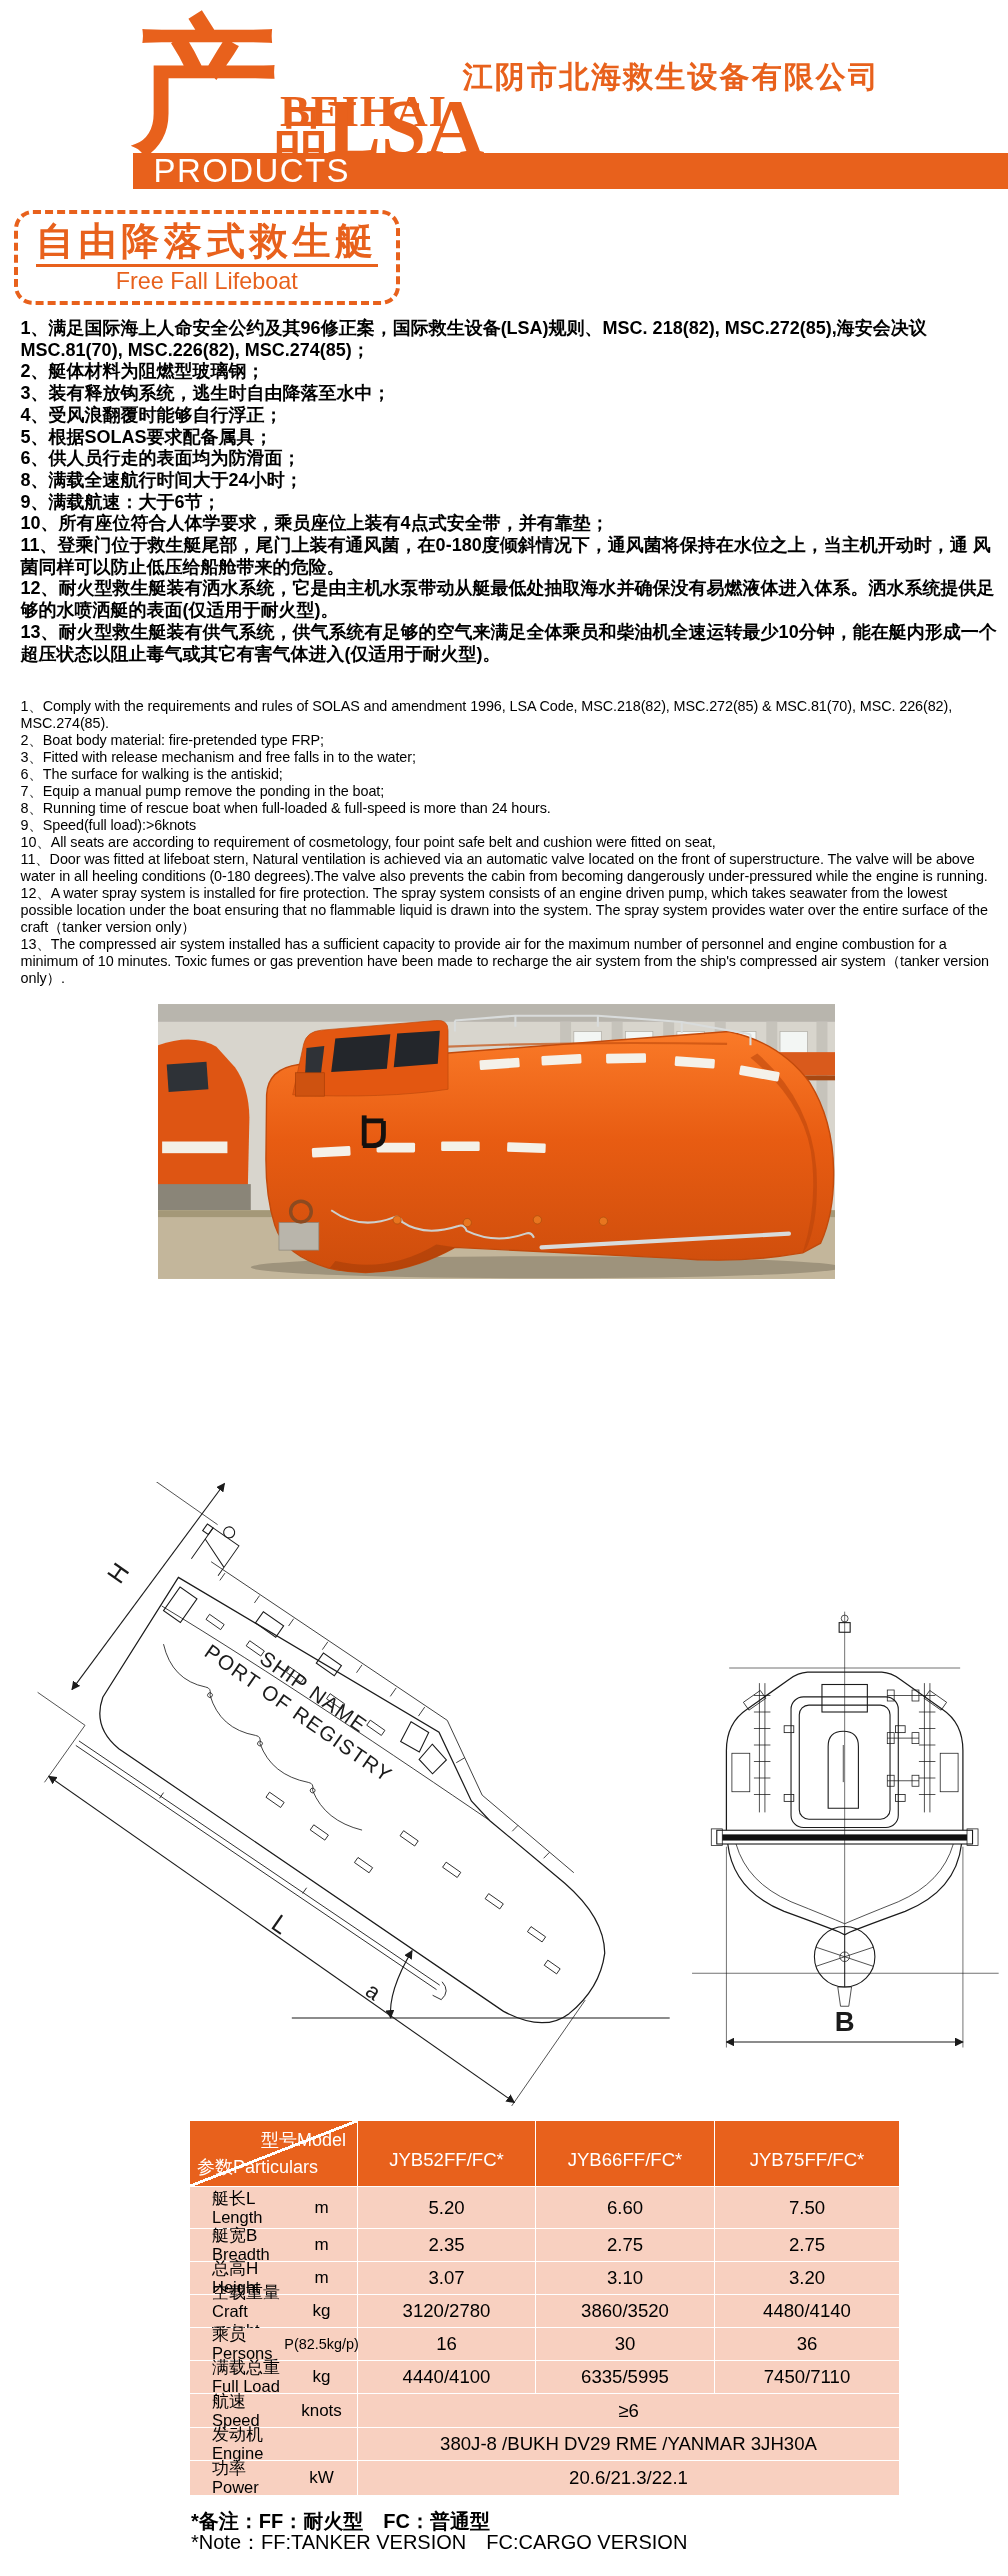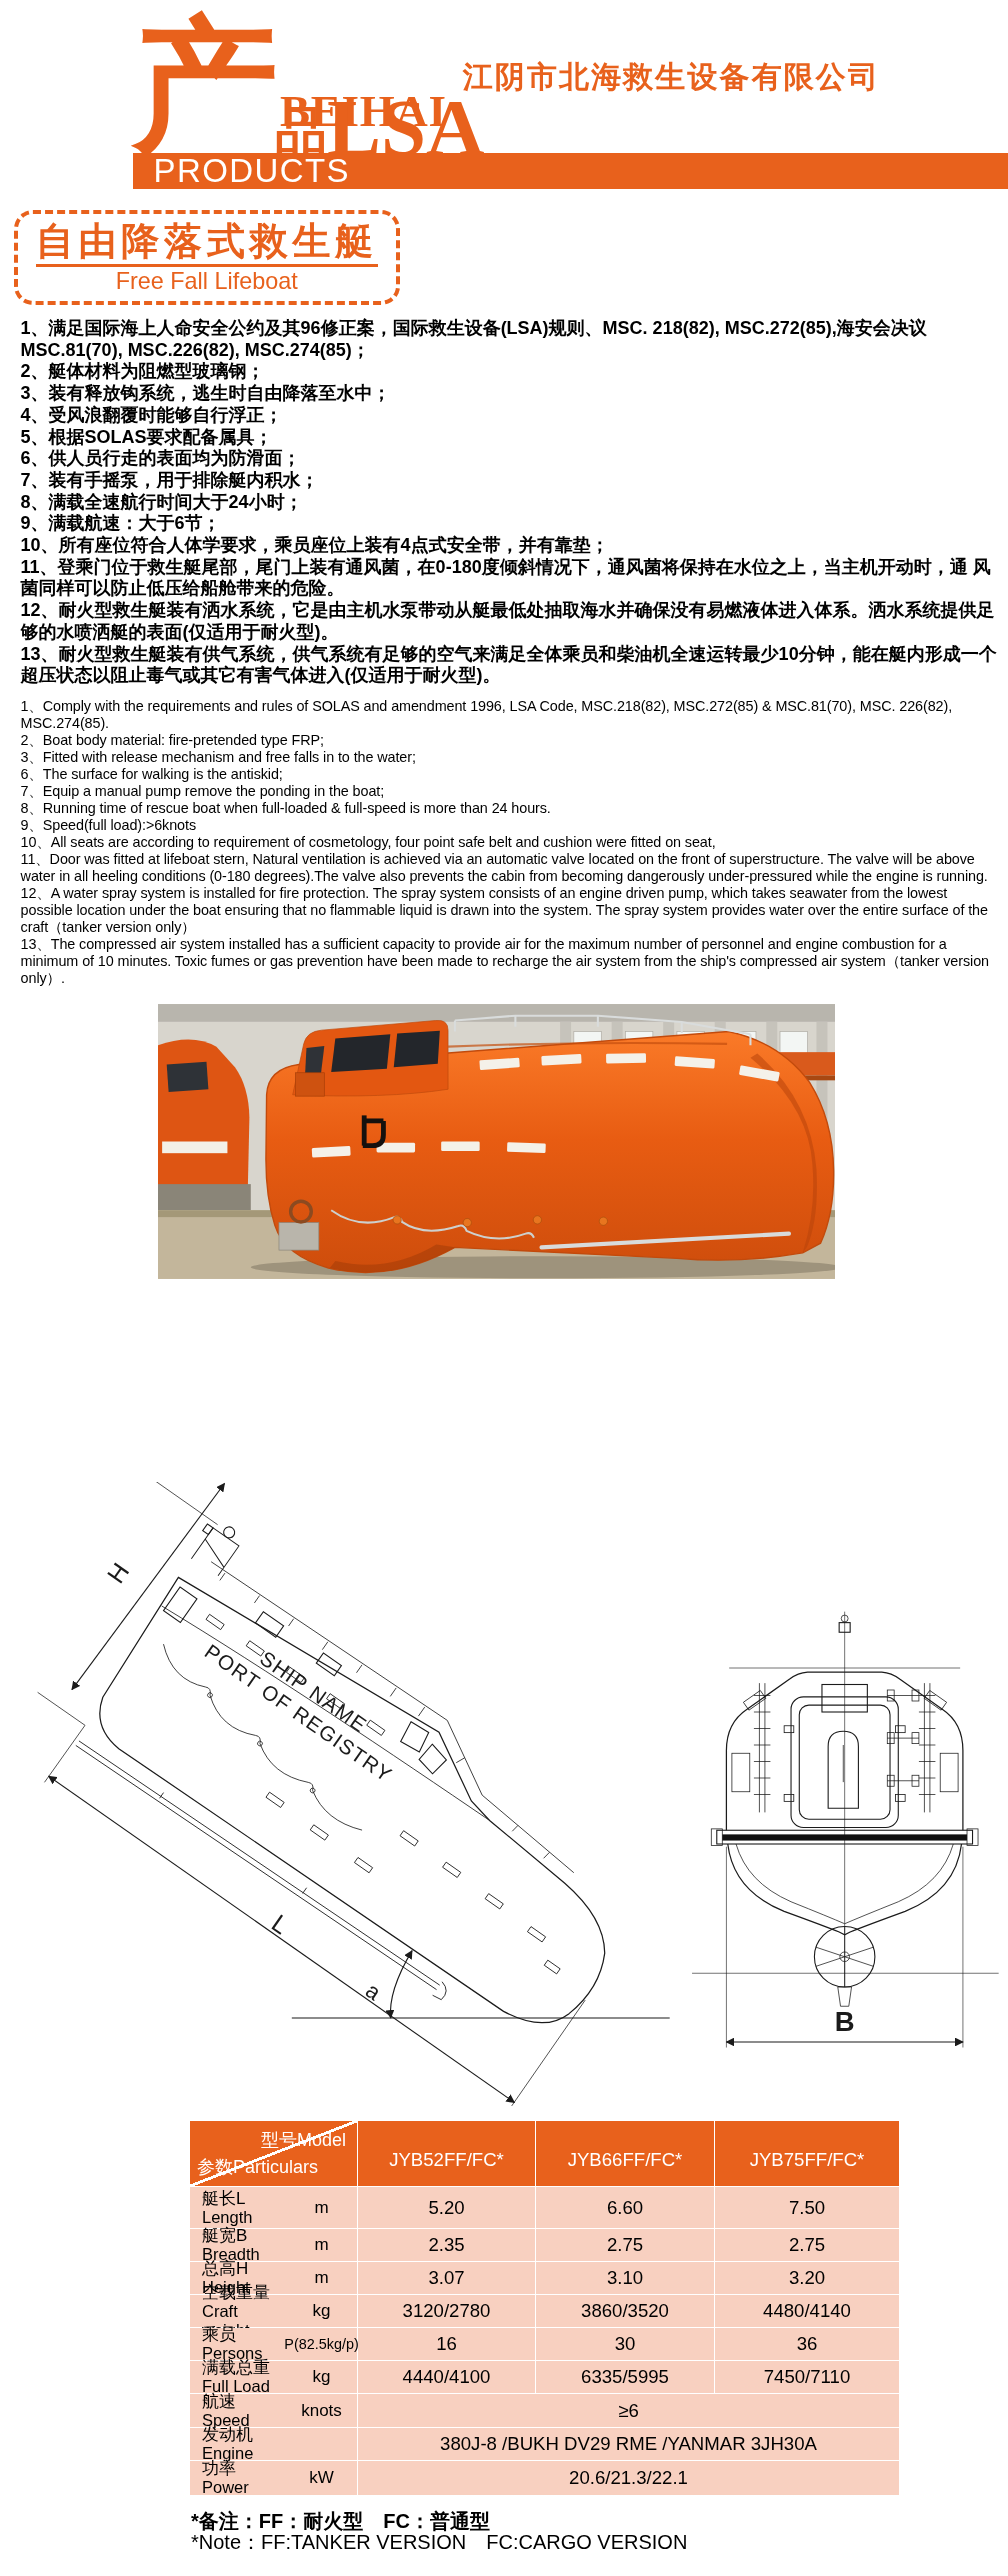--- a/index.html
+++ b/index.html
@@ -47,21 +47,21 @@
     grid-template-columns:167px 177px 178px 184px;
     grid-template-rows:65px 41px 32px 32px 32px 32px 32px 33px 32px 34px;
     gap:1px;}
   .cell{display:flex;align-items:center;justify-content:center;}
   .hdr{background:var(--orange);color:#fff;font-size:18.6px;padding-top:13.7px;}
   .corner{position:relative;color:#fff;font-size:18px;
     background:linear-gradient(to bottom right,var(--orange) calc(50% - 1.4px),#fff calc(50% - 1.4px),#fff calc(50% + 1.4px),var(--orange) calc(50% + 1.4px));}
   .corner .t{position:absolute;top:6.9px;right:11px;}
   .corner .b{position:absolute;bottom:6.9px;left:6.9px;}
   .lblcell{background:var(--pink);display:flex;align-items:center;}
-  .lbl{flex:1;padding-left:12px;display:flex;flex-direction:column;justify-content:center;}
+  .lbl{flex:1;padding-left:22px;display:flex;flex-direction:column;justify-content:center;}
   .lbl .zh{font-size:17px;line-height:19px;}
   .lbl .en{font-size:16.5px;line-height:18.6px;}
   .unit{width:71px;display:flex;align-items:center;justify-content:center;font-size:17px;}
   .unit.small{font-size:14.4px;}
   .val{background:var(--pink);font-size:18.6px;}
   .span3{grid-column:2 / span 3;}
   .notes{position:absolute;left:191px;top:2511px;font-size:20px;line-height:21px;}
   .notes .n0{font-weight:bold;}
 </style>
 </head>
@@ -88,21 +88,20 @@
     <div class="title-en">Free Fall Lifeboat</div>
   </div>
 
   <div class="features zh">
     <div>1、满足国际海上人命安全公约及其96修正案，国际救生设备(LSA)规则、MSC. 218(82), MSC.272(85),海安会决议 MSC.81(70), MSC.226(82), MSC.274(85)；</div>
     <div>2、艇体材料为阻燃型玻璃钢；</div>
     <div>3、装有释放钩系统，逃生时自由降落至水中；</div>
     <div>4、受风浪翻覆时能够自行浮正；</div>
     <div>5、根据SOLAS要求配备属具；</div>
     <div>6、供人员行走的表面均为防滑面；</div>
-    <div>7、装有手摇泵，用于排除艇内积水；</div>
     <div>8、满载全速航行时间大于24小时；</div>
     <div>9、满载航速：大于6节；</div>
     <div>10、所有座位符合人体学要求，乘员座位上装有4点式安全带，并有靠垫；</div>
     <div>11、登乘门位于救生艇尾部，尾门上装有通风菌，在0-180度倾斜情况下，通风菌将保持在水位之上，当主机开动时，通 风菌同样可以防止低压给船舱带来的危险。</div>
     <div>12、耐火型救生艇装有洒水系统，它是由主机水泵带动从艇最低处抽取海水并确保没有易燃液体进入体系。洒水系统提供足够的水喷洒艇的表面(仅适用于耐火型)。</div>
     <div>13、耐火型救生艇装有供气系统，供气系统有足够的空气来满足全体乘员和柴油机全速运转最少10分钟，能在艇内形成一个超压状态以阻止毒气或其它有害气体进入(仅适用于耐火型)。</div>
   </div>
 
   <div class="features en">
     <div>1、Comply with the requirements and rules of SOLAS and amendment 1996, LSA Code, MSC.218(82), MSC.272(85) &amp; MSC.81(70), MSC. 226(82), MSC.274(85).</div>

